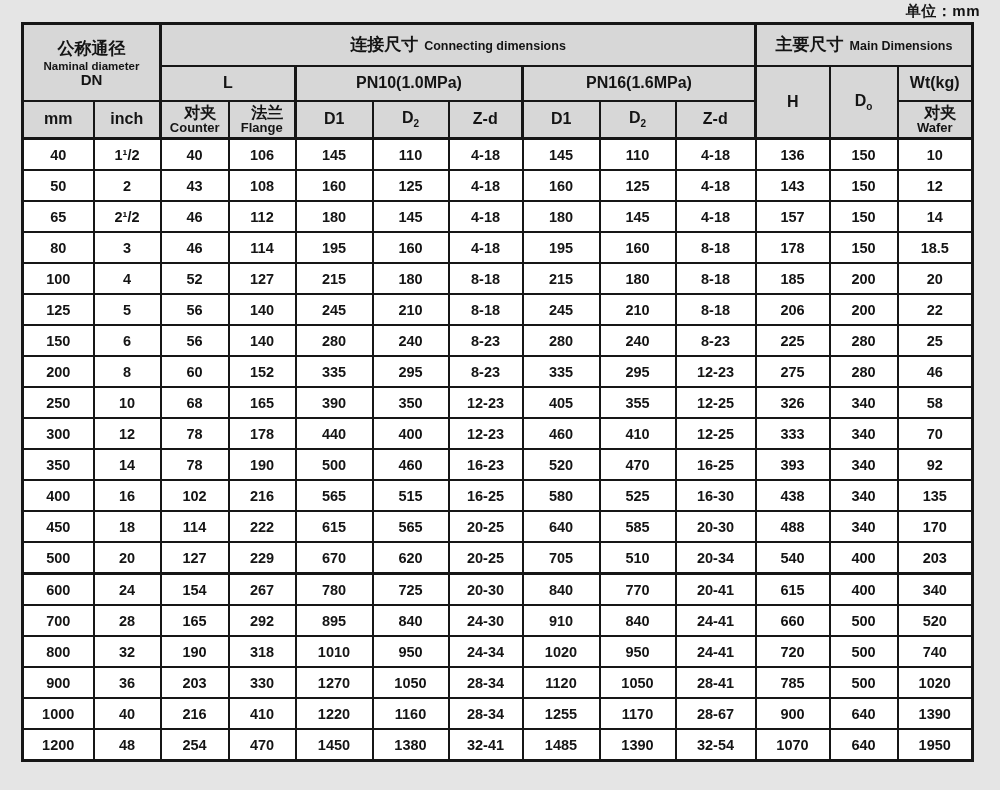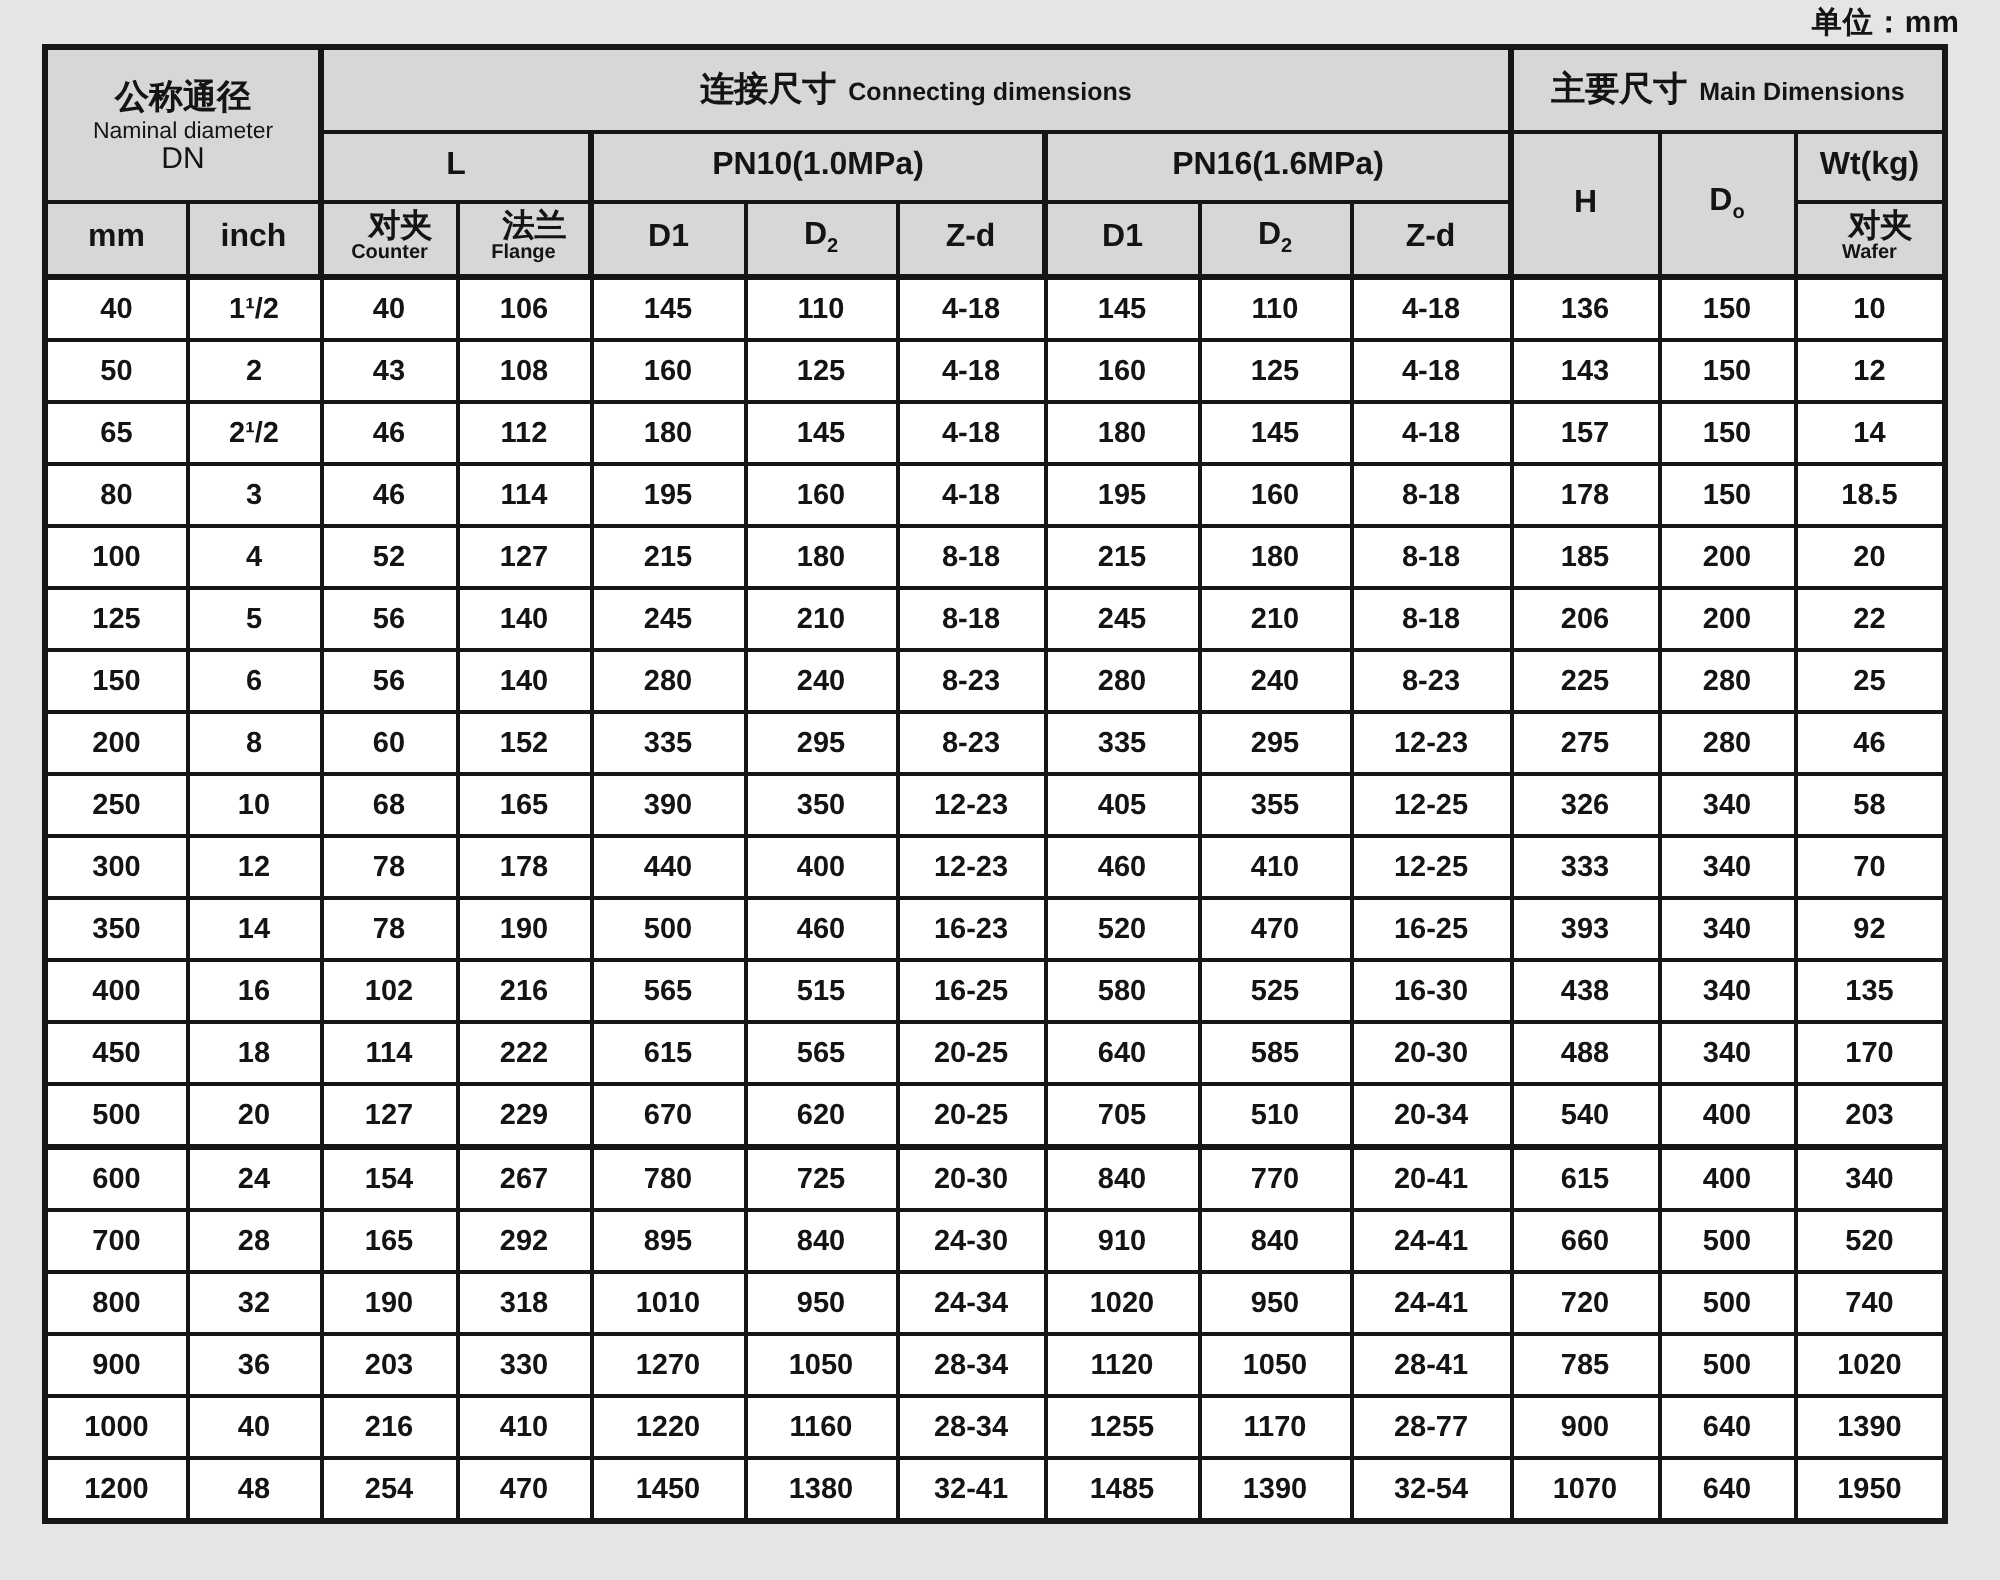--- a/index.html
+++ b/index.html
@@ -41,26 +41,26 @@
   }
   thead th { background: #d7d7d7; }
   tbody td {
     background: #ffffff;
     font-size: 14.5px;
     font-weight: bold;
     height: 29px;
   }
   
   .zh-big   { font-size: 17px; font-weight: bold; }
-  .en-small { font-size: 11.5px; font-weight: normal; display: block; line-height: 1.05; }
+  .en-small { font-size: 11.5px; font-weight: bold; display: block; line-height: 1.05; }
   .en-inline{ font-size: 12.5px; font-weight: bold; margin-left: 6px; }
   .sym      { font-size: 16px; font-weight: bold; }
   .sym sub  { font-size: 10px; }
   .dual .zh { font-size: 16px; font-weight: bold; display: block; line-height: 1.0; padding-left: 11px; }
-  .dual .en { font-size: 10px; font-weight: bold; display: block; line-height: 1.0; }
+  .dual .en { font-size: 13px; font-weight: bold; display: block; line-height: 1.0; }
   .r1 { height: 42px; }
   .r2 { height: 35px; }
   .r3 { height: 38px; }
   
   .bl-thick { border-left-width: 3px !important; }
   .bb-thick { border-bottom-width: 3px !important; }
   tr.bt-thick td { border-top-width: 3px; }
   
   td.c2, td.c4, td.c7, td.c10 { border-left-width: 3px; }
 </style>
@@ -406,21 +406,21 @@
         <tr>
           <td class="c0">1000</td>
           <td class="c1">40</td>
           <td class="c2">216</td>
           <td class="c3">410</td>
           <td class="c4">1220</td>
           <td class="c5">1160</td>
           <td class="c6">28-34</td>
           <td class="c7">1255</td>
           <td class="c8">1170</td>
-          <td class="c9">28-77</td>
+          <td class="c9">28-67</td>
           <td class="c10">900</td>
           <td class="c11">640</td>
           <td class="c12">1390</td>
         </tr>
         <tr>
           <td class="c0">1200</td>
           <td class="c1">48</td>
           <td class="c2">254</td>
           <td class="c3">470</td>
           <td class="c4">1450</td>

